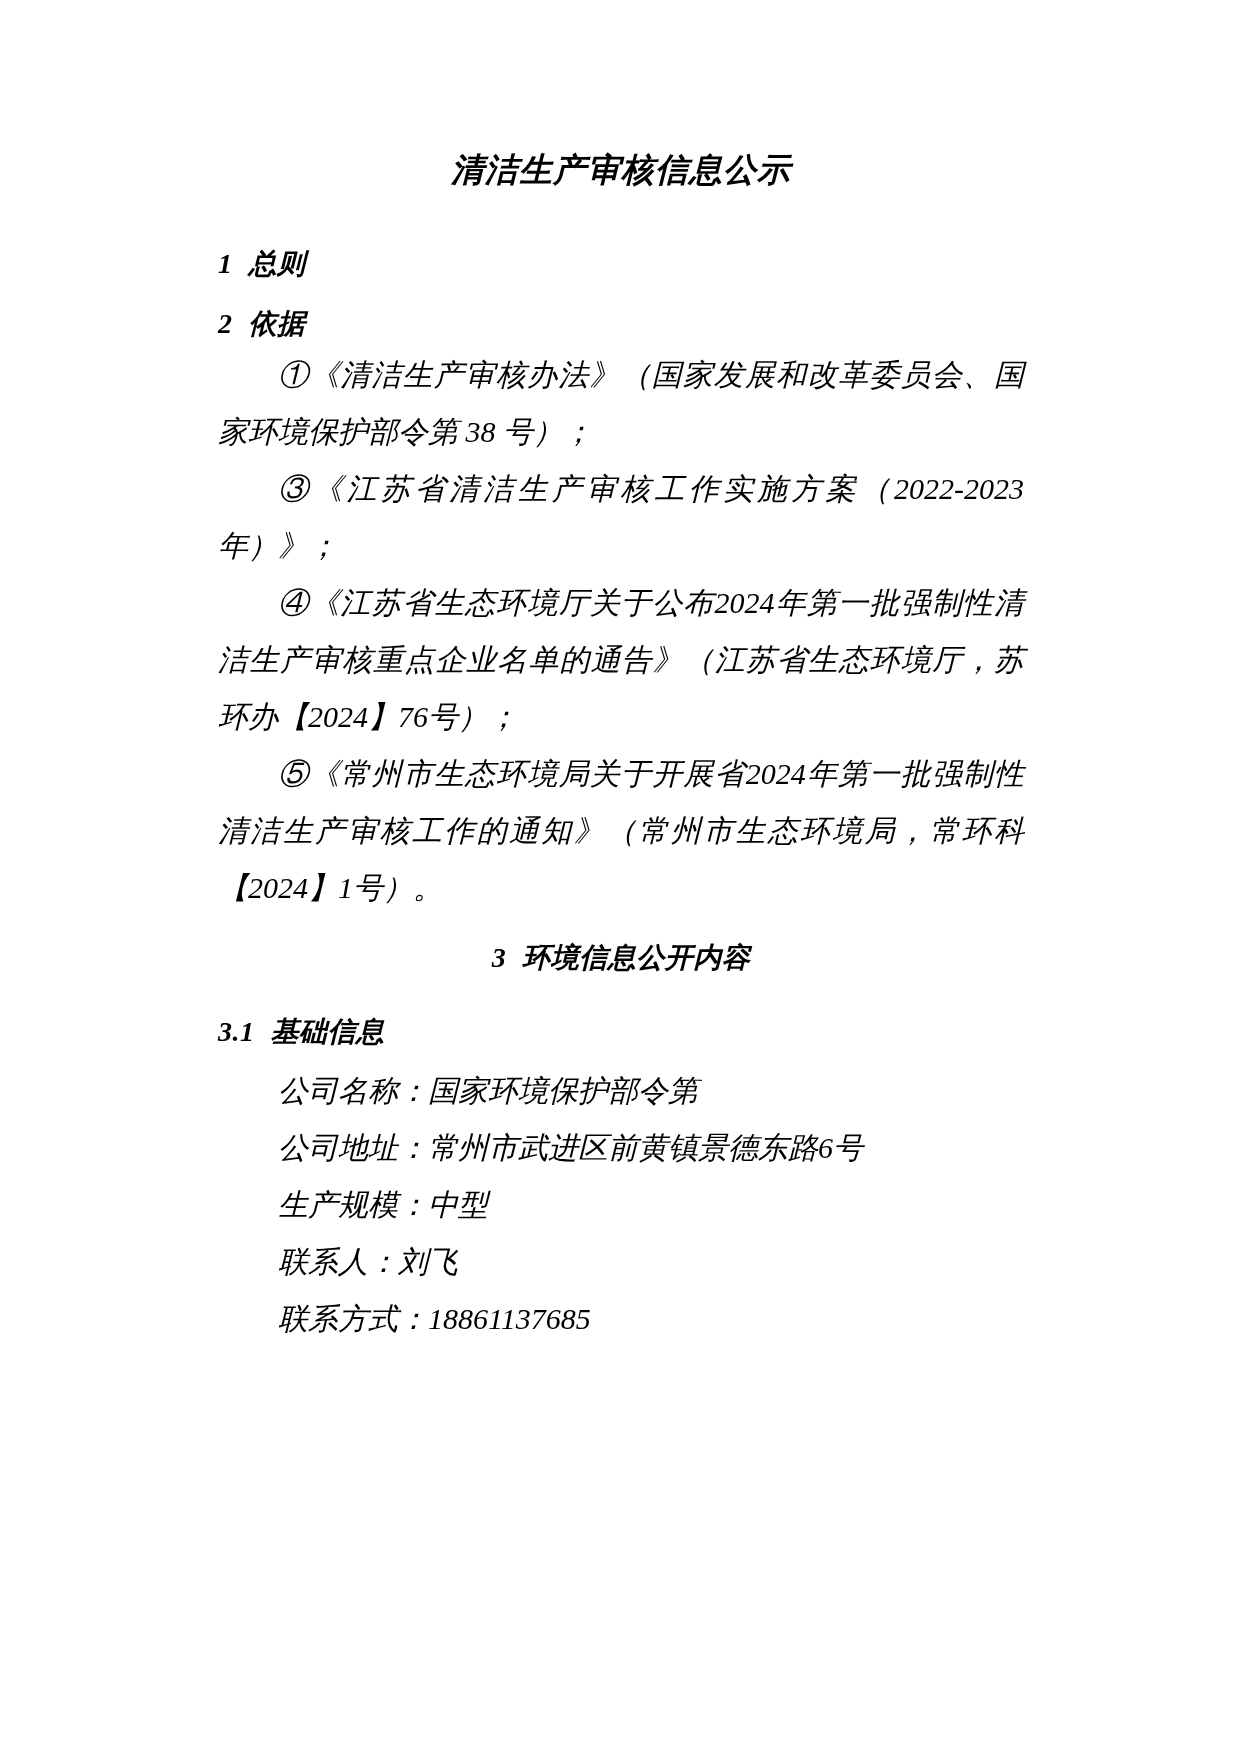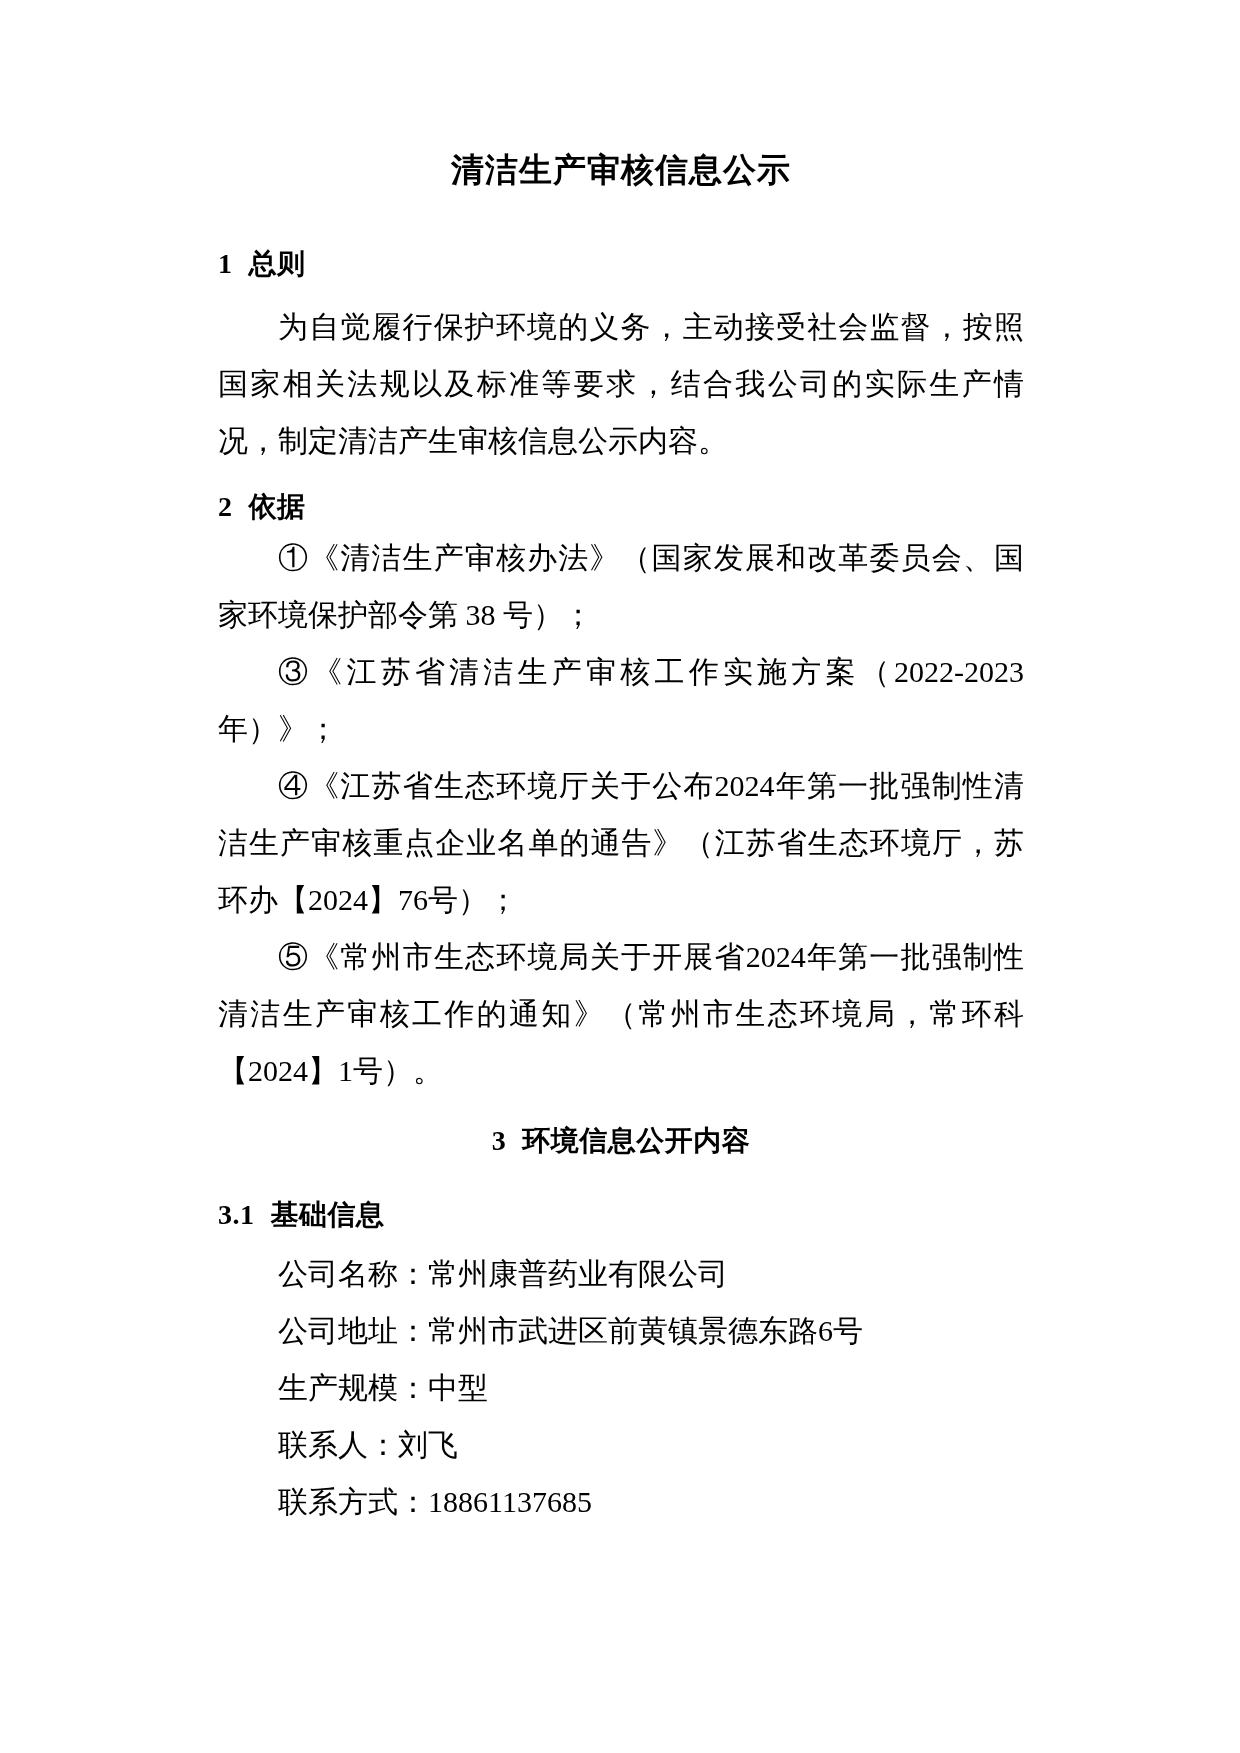--- a/index.html
+++ b/index.html
@@ -11,20 +11,21 @@
   .page {
     position: relative;
     width: 1180px;
     height: 1753px;
     margin: 0 auto;
     background: #ffffff;
     padding: 148px 186px 0 188px;
     font-family: "Liberation Serif", "DejaVu Serif", serif;
     color: #000000;
     overflow: hidden;
+    font-style: italic;
   }
   .doc-title {
     margin: 0 0 50px 0;
     font-size: 33px;
     line-height: 44px;
     font-weight: 700;
     text-align: center;
     letter-spacing: 1px;
   }
   .sec-heading {
@@ -54,43 +55,40 @@
 </style>
 </head>
 <body>
 
 <div class="page">
 
   <h1 class="doc-title">清洁生产审核信息公示</h1>
 
   <section>
     <h2 class="sec-heading sec-heading--1"><span class="sec-num">1</span><span>总则</span></h2>
-    <div class="body-text">
-      <p class="para-first">为自觉履行保护环境的义务，主动接受社会监督，按照国家相关法规以及标准等要求，结合我公司的实际生产情况，制定清洁产生审核信息公示内容。</p>
-    </div>
   </section>
 
   <section>
     <h2 class="sec-heading sec-heading--2"><span class="sec-num">2</span><span>依据</span></h2>
     <div class="body-text">
       <p>①《清洁生产审核办法》（国家发展和改革委员会、国家环境保护部令第 38 号）；</p>
       <p>③《江苏省清洁生产审核工作实施方案（2022-2023年）》；</p>
       <p>④《江苏省生态环境厅关于公布2024年第一批强制性清洁生产审核重点企业名单的通告》（江苏省生态环境厅，苏环办【2024】76号）；</p>
       <p>⑤《常州市生态环境局关于开展省2024年第一批强制性清洁生产审核工作的通知》（常州市生态环境局，常环科【2024】1号）。</p>
     </div>
   </section>
 
   <section>
     <h2 class="sec-heading sec-heading--3"><span class="sec-num">3</span><span>环境信息公开内容</span></h2>
   </section>
 
   <section>
     <h2 class="sec-heading sec-heading--31"><span class="sec-num">3.1</span><span>基础信息</span></h2>
     <div class="body-text">
-      <p>公司名称：常州康普药业有限公司</p>
+      <p>公司名称：国家环境保护部令第</p>
       <p>公司地址：常州市武进区前黄镇景德东路6号</p>
       <p>生产规模：中型</p>
       <p>联系人：刘飞</p>
       <p>联系方式：18861137685</p>
     </div>
   </section>
 
 </div>
 
 </body></html>

